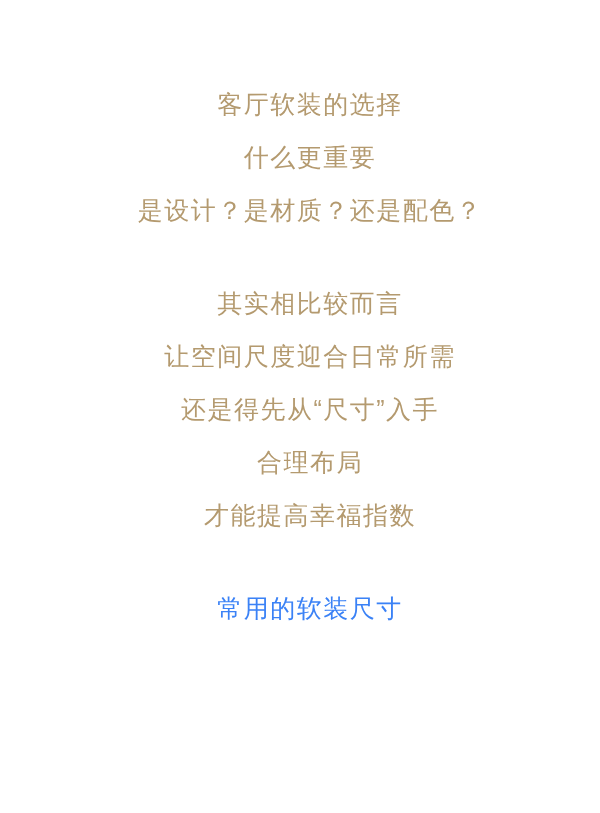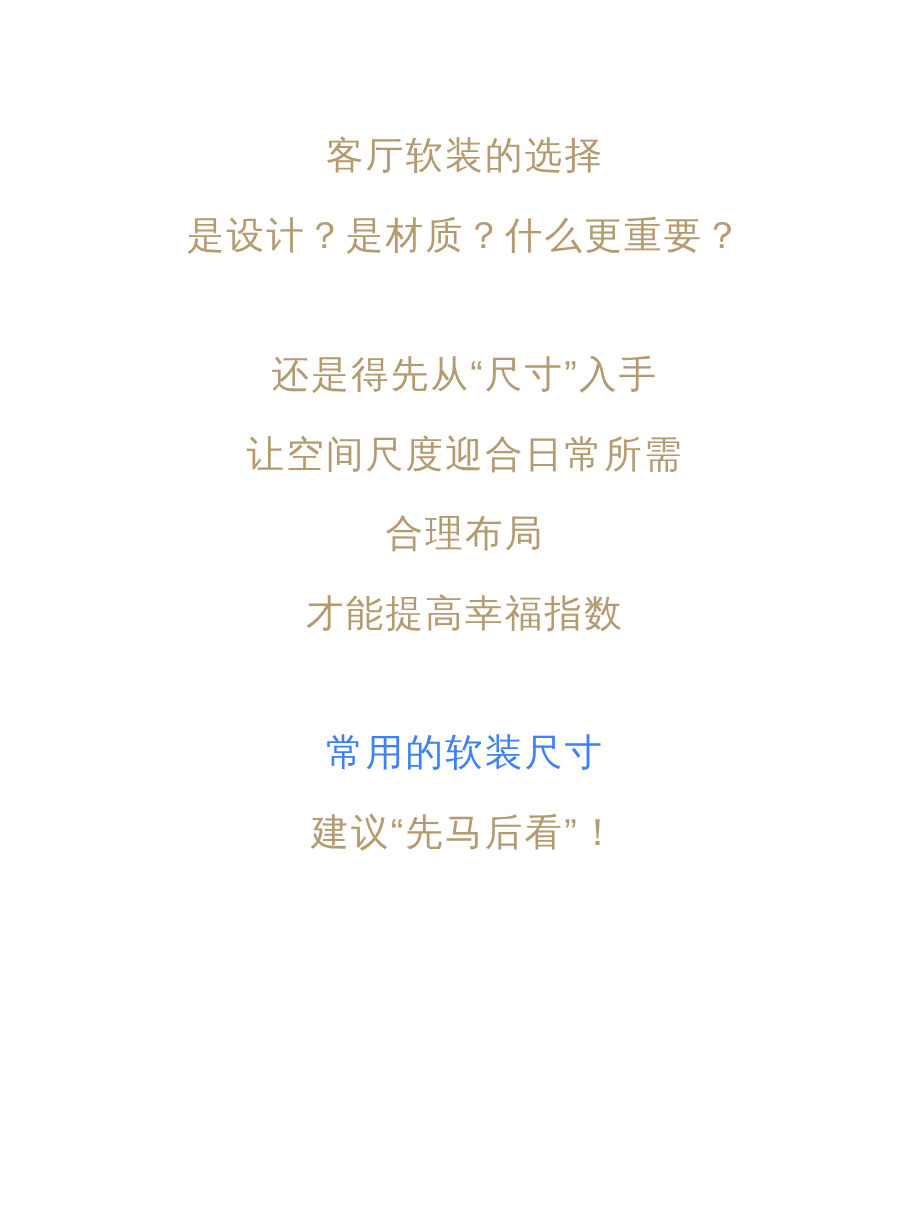--- a/index.html
+++ b/index.html
@@ -43,28 +43,29 @@
     font-weight: 400;
   }
 </style>
 </head>
 <body style="background: rgb(255, 255, 255);">
 
 <div class="page" style="background: rgb(255, 255, 255);">
 
   <div class="stanza">
     <div class="line" style="color: rgb(180, 154, 111);">客厅软装的选择</div>
-    <div class="line" style="color: rgb(180, 154, 111);">是设计？是材质？什么更重要？</div>
+    <div class="line" style="color: rgb(180, 154, 111);">什么更重要</div>
+    <div class="line" style="color: rgb(180, 154, 111);">是设计？是材质？还是配色？</div>
   </div>
 
   <div class="stanza">
+    <div class="line" style="color: rgb(180, 154, 111);">其实相比较而言</div>
+    <div class="line" style="color: rgb(180, 154, 111);">让空间尺度迎合日常所需</div>
     <div class="line" style="color: rgb(180, 154, 111);">还是得先从“尺寸”入手</div>
-    <div class="line" style="color: rgb(180, 154, 111);">让空间尺度迎合日常所需</div>
     <div class="line" style="color: rgb(180, 154, 111); text-align: right;">合理布局</div>
     <div class="line" style="color: rgb(180, 154, 111);">才能提高幸福指数</div>
   </div>
 
   <div class="stanza">
     <div class="line" style="color: #3b82f6;">常用的软装尺寸</div>
-    <div class="line" style="color: rgb(180, 154, 111);">建议“先马后看”！</div>
   </div>
 
 </div>
 
 </body></html>

